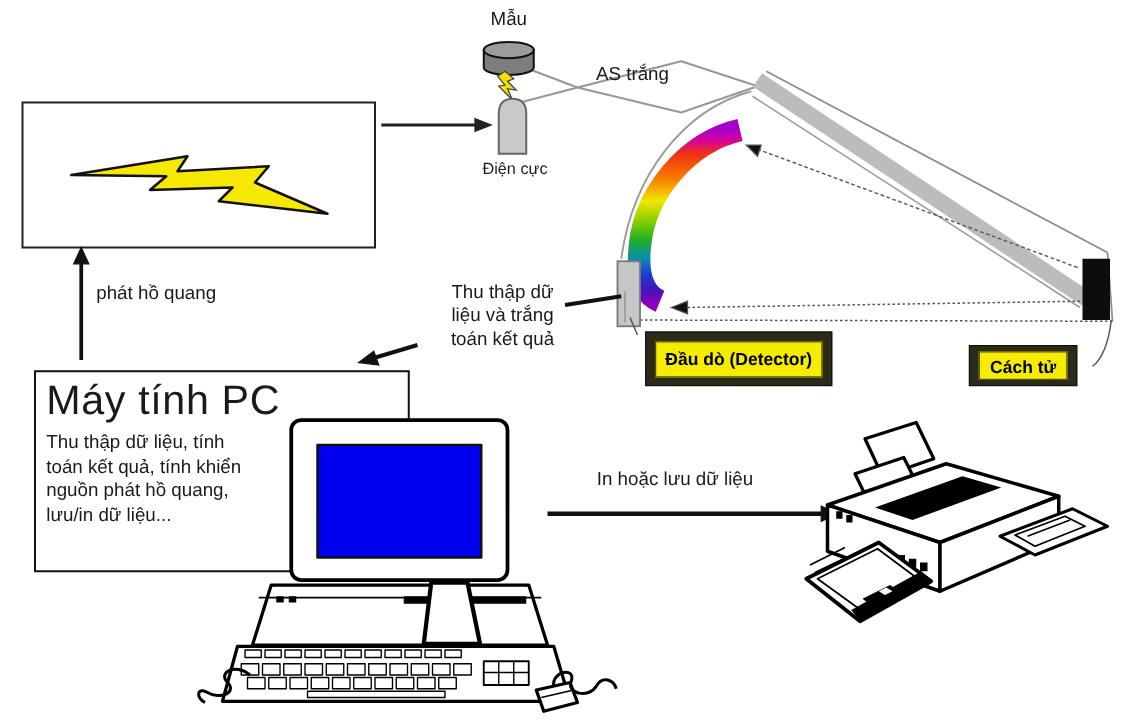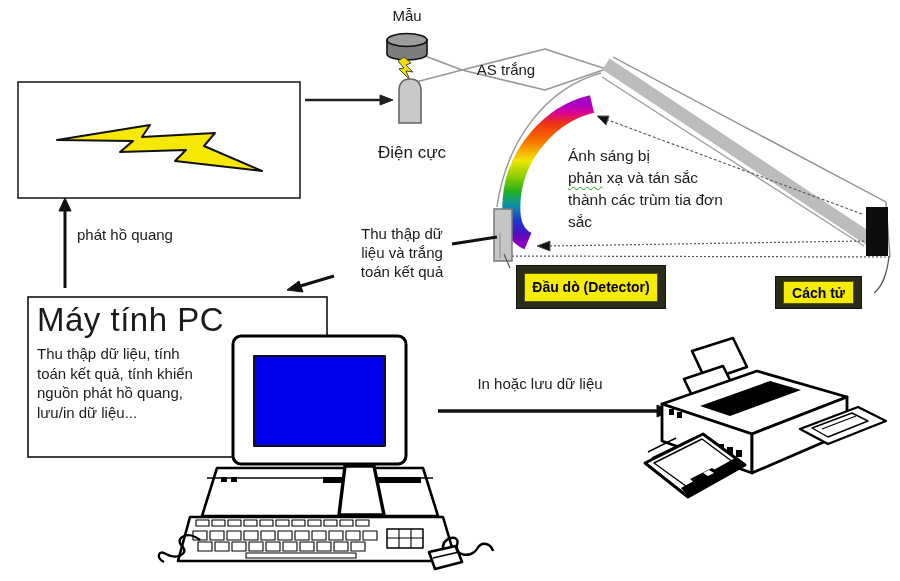--- a/index.html
+++ b/index.html
@@ -4,22 +4,22 @@
 <style>
   html,body{margin:0;padding:0;background:#fff;}
   .canvas{
     position:relative;width:900px;height:581px;background:#ffffff;overflow:hidden;
     font-family:"Liberation Sans","DejaVu Sans",sans-serif;color:#1a1a1a;
   }
   .canvas svg{position:absolute;left:0;top:0;}
   .lbl{position:absolute;white-space:nowrap;line-height:1.2;}
   .cx{transform:translateX(-50%);text-align:center;}
   .mau{left:407px;top:7px;font-size:15px;}
-  .astrang{left:506px;top:61px;font-size:15px;}
-  .diencuc{left:412px;top:143px;font-size:17px;}
+  .astrang{left:506px;top:51px;font-size:15px;}
+  .diencuc{left:412px;top:127px;font-size:13px;}
   .nguon-title{left:159px;top:103px;font-size:15.5px;}
   .dieukhien{left:77px;top:224px;font-size:15px;line-height:22px;}
   .dieukhien span{display:block;}
   .thuthap{left:402px;top:224px;font-size:15px;line-height:19px;}
   .thuthap span{display:block;}
   .anhsang{left:568px;top:145px;font-size:15.5px;line-height:22px;}
   .anhsang .row{display:block;}
   .wavy{text-decoration-line:underline;text-decoration-style:wavy;text-decoration-color:#1fa11f;text-decoration-thickness:1px;text-underline-offset:3px;}
   .inhoac{left:540px;top:375px;font-size:15px;}
   .pc-title{left:37px;top:300px;font-size:33px;letter-spacing:.5px;}
@@ -187,26 +187,20 @@
   <div class="lbl dieukhien">
     <span>phát hồ quang</span>
   </div>
 
   <div class="lbl thuthap cx">
     <span>Thu thập dữ</span>
     <span>liệu và trắng</span>
     <span>toán kết quả</span>
   </div>
 
-  <div class="lbl anhsang">
-    <span class="row">Ánh sáng bị</span>
-    <span class="row"><span class="wavy">phản</span><span> xạ và tán sắc</span></span>
-    <span class="row">thành các trùm tia đơn</span>
-    <span class="row">sắc</span>
-  </div>
 
   <div class="tag tag-daudo">
     <div class="tag-inner">Đầu dò (Detector)</div>
   </div>
 
   <div class="tag tag-cachtu">
     <div class="tag-inner">Cách tử</div>
   </div>
 
   <div class="lbl inhoac cx">In hoặc lưu dữ liệu</div>

